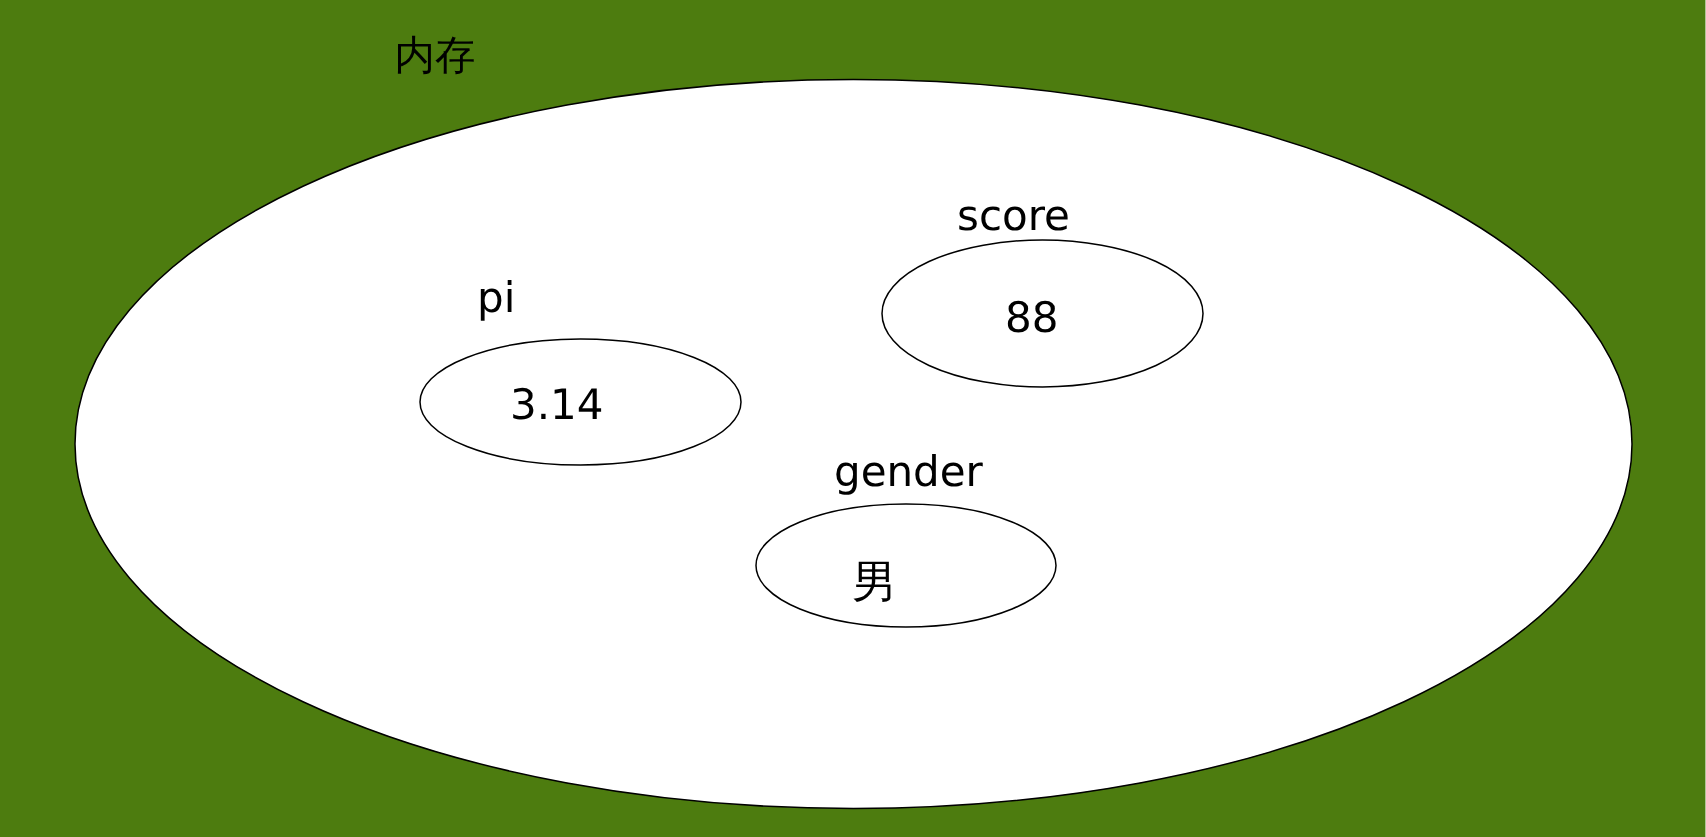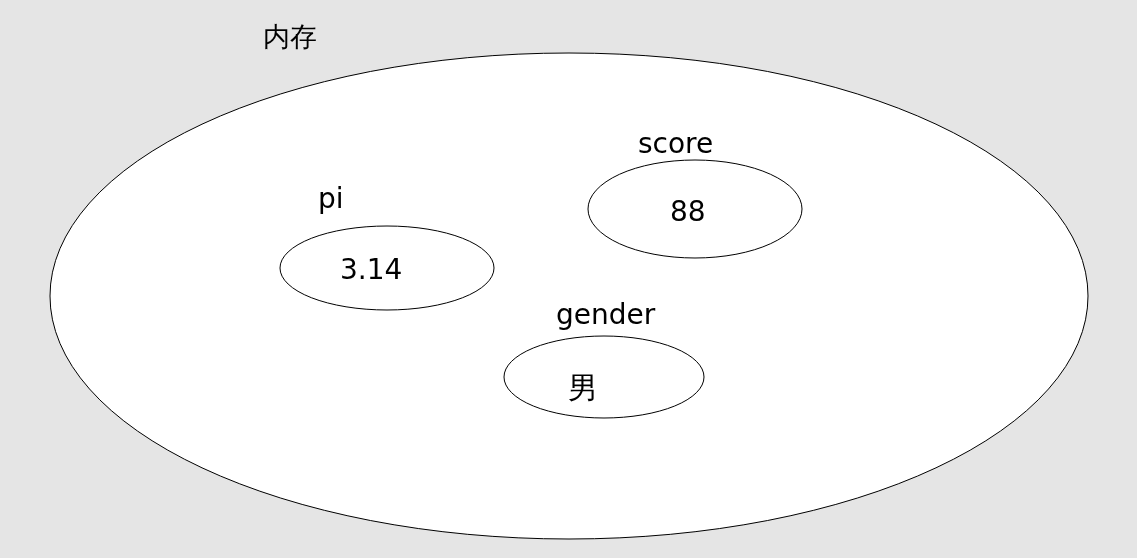--- a/index.html
+++ b/index.html
@@ -8,21 +8,21 @@
     padding: 0;
     background: #ffffff;
   }
   body {
     font-family: "DejaVu Sans", sans-serif;
   }
   #canvas {
     position: relative;
     width: 1137px;
     height: 558px;
-    background: #e5e5e5;
+    background: #4d7c0f;
     overflow: hidden;
   }
   #diagram-svg {
     position: absolute;
     left: 0;
     top: 0;
     width: 1137px;
     height: 558px;
   }
   .ellipse-shape {

